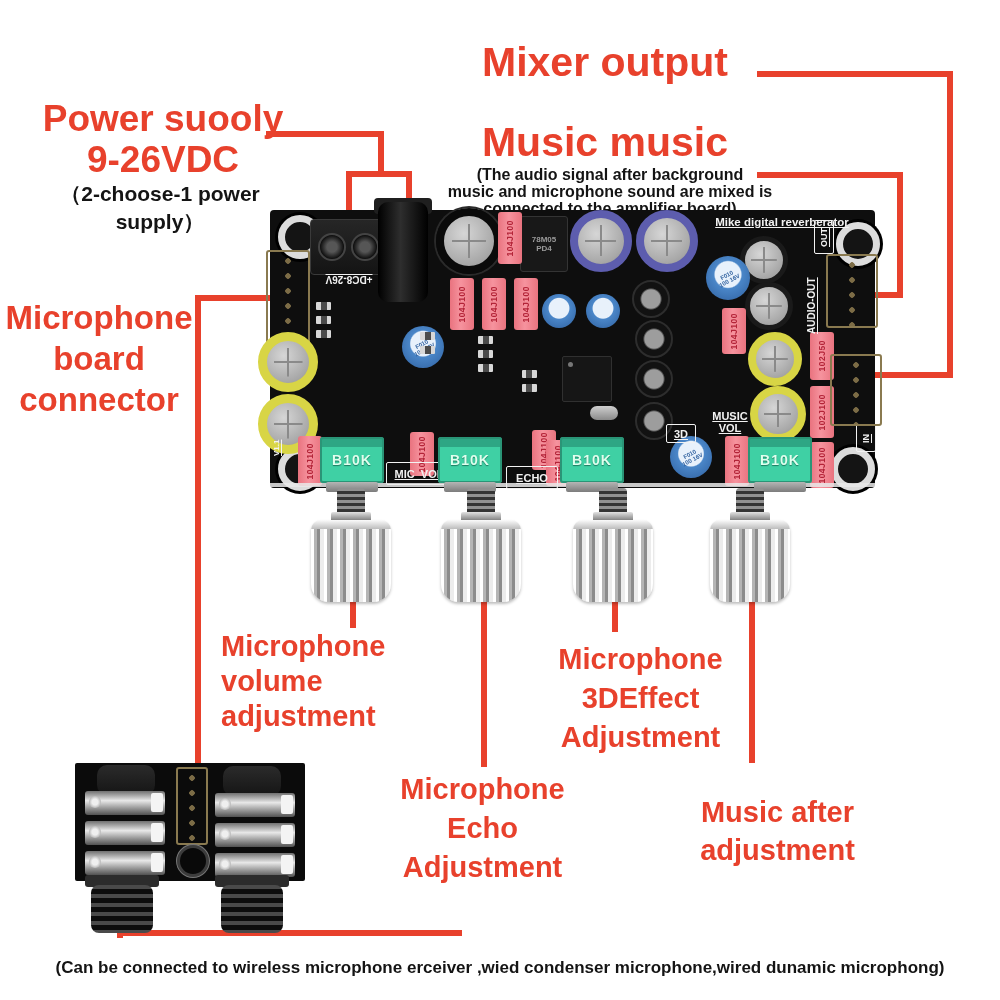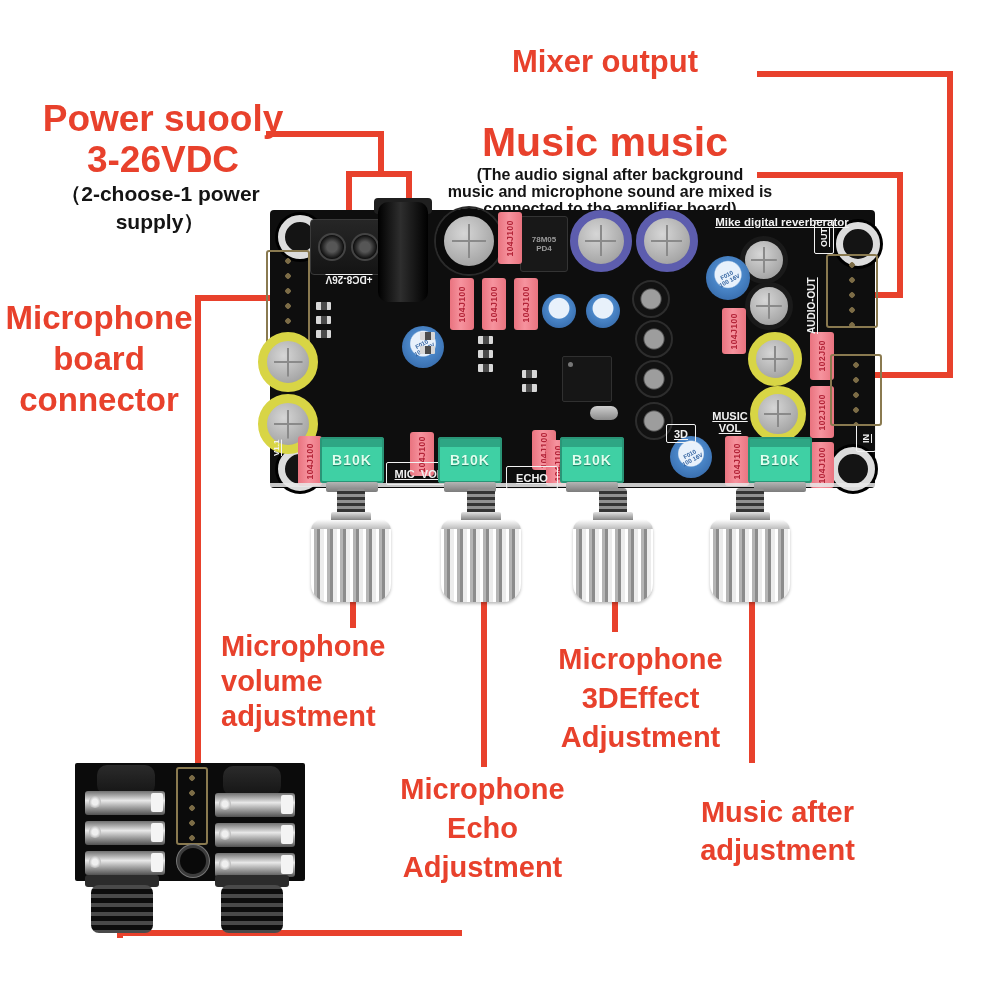--- a/index.html
+++ b/index.html
@@ -59,24 +59,24 @@
   .jnut{position:absolute;height:12px;background:#2c2c2c;border-radius:3px;}
   .barrel{position:absolute;width:62px;height:48px;border-radius:8px;
         background:repeating-linear-gradient(180deg,#4a4a4a 0 4px,#0d0d0d 4px 9px);}
 </style>
 </head>
 <body>
 
 <div class="stage">
 
   <div class="abs red-label" style="left:33px;top:98px;width:260px;font-size:37px;line-height:41px;">Power suooly
-3-26VDC</div>
+9-26VDC</div>
   <div class="abs black-label" style="left:15px;top:180px;width:290px;font-size:21px;">（2-choose-1 power supply）</div>
 
-  <div class="abs red-label" style="left:415px;top:40px;width:380px;font-size:31px;line-height:44px;">Mixer output</div>
+  <div class="abs red-label" style="left:415px;top:40px;width:380px;font-size:41px;line-height:44px;">Mixer output</div>
 
   <div class="abs red-label" style="left:420px;top:120px;width:370px;font-size:41px;line-height:44px;">Music music</div>
   <div class="abs black-label" style="left:415px;top:166px;width:390px;font-size:16px;line-height:17px;">(The audio signal after background
 music and microphone sound are mixed is
 connected to the amplifier board)</div>
 
   <div class="abs red-label" style="left:0px;top:297px;width:198px;font-size:33px;line-height:41px;">Microphone
 board
 connector</div>
 
@@ -88,20 +88,21 @@
 Echo
 Adjustment</div>
 
   <div class="abs red-label" style="left:533px;top:640px;width:215px;font-size:29px;line-height:39px;">Microphone
 3DEffect
 Adjustment</div>
 
   <div class="abs red-label" style="left:650px;top:793px;width:255px;font-size:29px;line-height:38px;">Music after
 adjustment</div>
 
+  <div class="abs black-label" style="left:0px;top:958px;width:1000px;font-size:17px;">(Can be connected to wireless microphone erceiver ,wied condenser microphone,wired dunamic microphong)</div>
 
   <div class="line" style="left:266px;top:131px;width:118px;height:6px;"></div>
   <div class="line" style="left:378px;top:131px;width:6px;height:46px;"></div>
   <div class="line" style="left:346px;top:171px;width:66px;height:6px;"></div>
   <div class="line" style="left:346px;top:171px;width:6px;height:45px;"></div>
   <div class="line" style="left:406px;top:171px;width:6px;height:45px;"></div>
 
   <div class="line" style="left:757px;top:71px;width:196px;height:6px;"></div>
   <div class="line" style="left:947px;top:71px;width:6px;height:307px;"></div>
   <div class="line" style="left:868px;top:372px;width:85px;height:6px;"></div>

